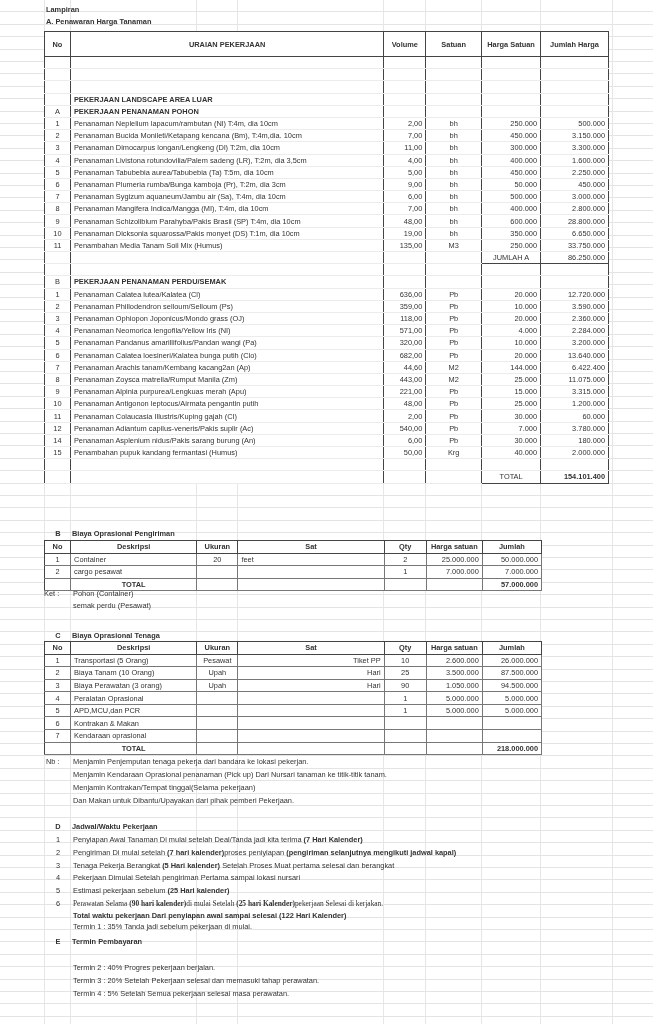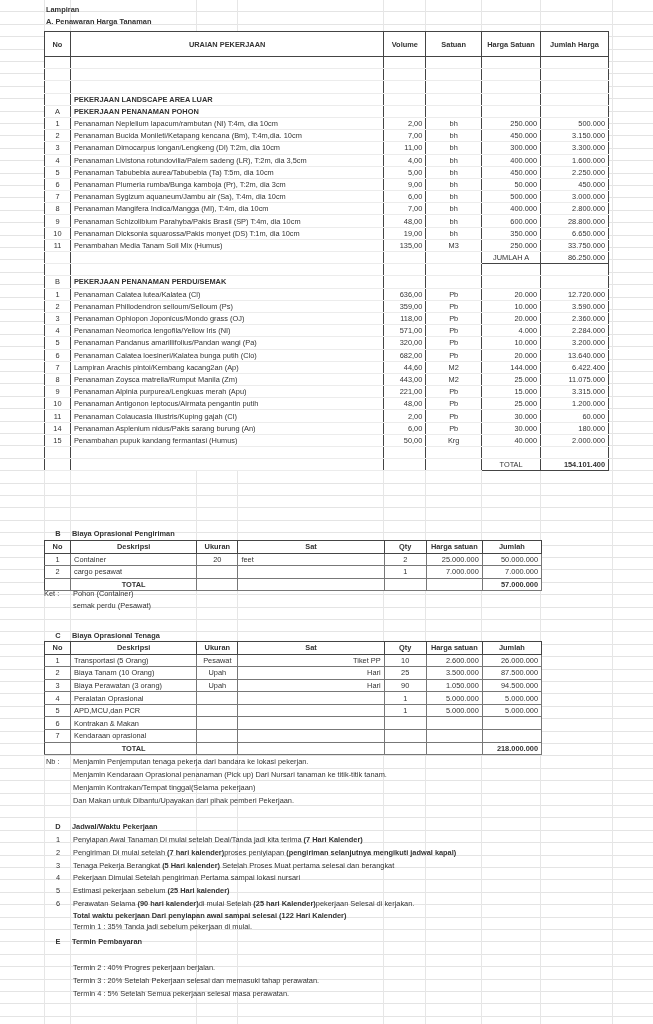--- a/index.html
+++ b/index.html
@@ -265,21 +265,21 @@
       <tr>
         <td class="ctr">6</td>
         <td>Penanaman Calatea loesineri/Kalatea bunga putih (Clo)</td>
         <td class="num">682,00</td>
         <td class="ctr">Pb</td>
         <td class="num">20.000</td>
         <td class="num">13.640.000</td>
       </tr>
       <tr>
         <td class="ctr">7</td>
-        <td>Lampiran Arachis pintoi/Kembang kacang2an (Ap)</td>
+        <td>Penanaman Arachis tanam/Kembang kacang2an (Ap)</td>
         <td class="num">44,60</td>
         <td class="ctr">M2</td>
         <td class="num">144.000</td>
         <td class="num">6.422.400</td>
       </tr>
       <tr>
         <td class="ctr">8</td>
         <td>Penanaman Zoysca matrella/Rumput Manila (Zm)</td>
         <td class="num">443,00</td>
         <td class="ctr">M2</td>
@@ -302,20 +302,28 @@
         <td class="num">25.000</td>
         <td class="num">1.200.000</td>
       </tr>
       <tr>
         <td class="ctr">11</td>
         <td>Penanaman Colaucasia Illustris/Kuping gajah (CI)</td>
         <td class="num">2,00</td>
         <td class="ctr">Pb</td>
         <td class="num">30.000</td>
         <td class="num">60.000</td>
+      </tr>
+      <tr>
+        <td class="ctr">12</td>
+        <td>Penanaman Adiantum capilus-veneris/Pakis suplir (Ac)</td>
+        <td class="num">540,00</td>
+        <td class="ctr">Pb</td>
+        <td class="num">7.000</td>
+        <td class="num">3.780.000</td>
       </tr>
       <tr>
         <td class="ctr">14</td>
         <td>Penanaman Asplenium nidus/Pakis sarang burung (An)</td>
         <td class="num">6,00</td>
         <td class="ctr">Pb</td>
         <td class="num">30.000</td>
         <td class="num">180.000</td>
       </tr>
       <tr>
@@ -513,21 +521,21 @@
     <div class="abs" style="left: 73px; top: 835px;"><span>Penyiapan Awal Tanaman Di mulai setelah Deal/Tanda jadi kita terima </span><span class="b">(7 Hari Kalender)</span></div>
     <div class="abs ctr" style="left: 46px; width: 24px; top: 847.8px;">2</div>
     <div class="abs" style="left: 73px; top: 847.8px;"><span>Pengiriman Di mulai setelah </span><span class="b">(7 hari kalender)</span><span>proses peniyiapan </span><span class="b">(pengiriman selanjutnya mengikuti jadwal kapal)</span></div>
     <div class="abs ctr" style="left: 46px; width: 24px; top: 860.6px;">3</div>
     <div class="abs" style="left: 73px; top: 860.6px;"><span>Tenaga Pekerja Berangkat </span><span class="b">(5 Hari kalender)</span><span> Setelah Proses Muat pertama selesai dan berangkat</span></div>
     <div class="abs ctr" style="left: 46px; width: 24px; top: 873.4px;">4</div>
     <div class="abs" style="left: 73px; top: 873.4px;"><span>Pekerjaan Dimulai Setelah pengiriman Pertama sampai lokasi nursari</span></div>
     <div class="abs ctr" style="left: 46px; width: 24px; top: 886.2px;">5</div>
     <div class="abs" style="left: 73px; top: 886.2px;"><span>Estimasi pekerjaan sebelum </span><span class="b">(25 Hari kalender)</span></div>
     <div class="abs ctr" style="left: 46px; width: 24px; top: 899px;">6</div>
-    <div class="abs" style="left: 73px; top: 899px;"><span>Perawatan Selama </span><span class="b">(90 hari kalender)</span><span>di mulai Setelah </span><span class="b">(25 hari Kalender)</span><span>pekerjaan Selesai di kerjakan.</span></div>
+    <div class="abs" style="left: 73px; top: 899px; font-family: Liberation Serif, serif;"><span>Perawatan Selama </span><span class="b">(90 hari kalender)</span><span>di mulai Setelah </span><span class="b">(25 hari Kalender)</span><span>pekerjaan Selesai di kerjakan.</span></div>
   </div>
 <div class="abs b" style="left:73px;top:911px">Total waktu pekerjaan Dari penyiapan awal sampai selesai (122 Hari Kalender)</div>
 
 <div class="abs b ctr" style="left:46px;top:937px;width:24px">E</div>
 <div class="abs b" style="left:72px;top:937px">Termin Pembayaran</div>
 <div class="abs" style="left:73px;top:922px">Termin 1 : 35% Tanda jadi sebelum pekerjaan di mulai.</div>
 <div class="abs" style="left:73px;top:963px">Termin 2 : 40% Progres pekerjaan berjalan.</div>
 <div class="abs" style="left:73px;top:976px">Termin 3 : 20% Setelah Pekerjaan selesai dan memasuki tahap perawatan.</div>
 <div class="abs" style="left:73px;top:989px">Termin 4 : 5% Setelah Semua pekerjaan selesai masa perawatan.</div>
 

